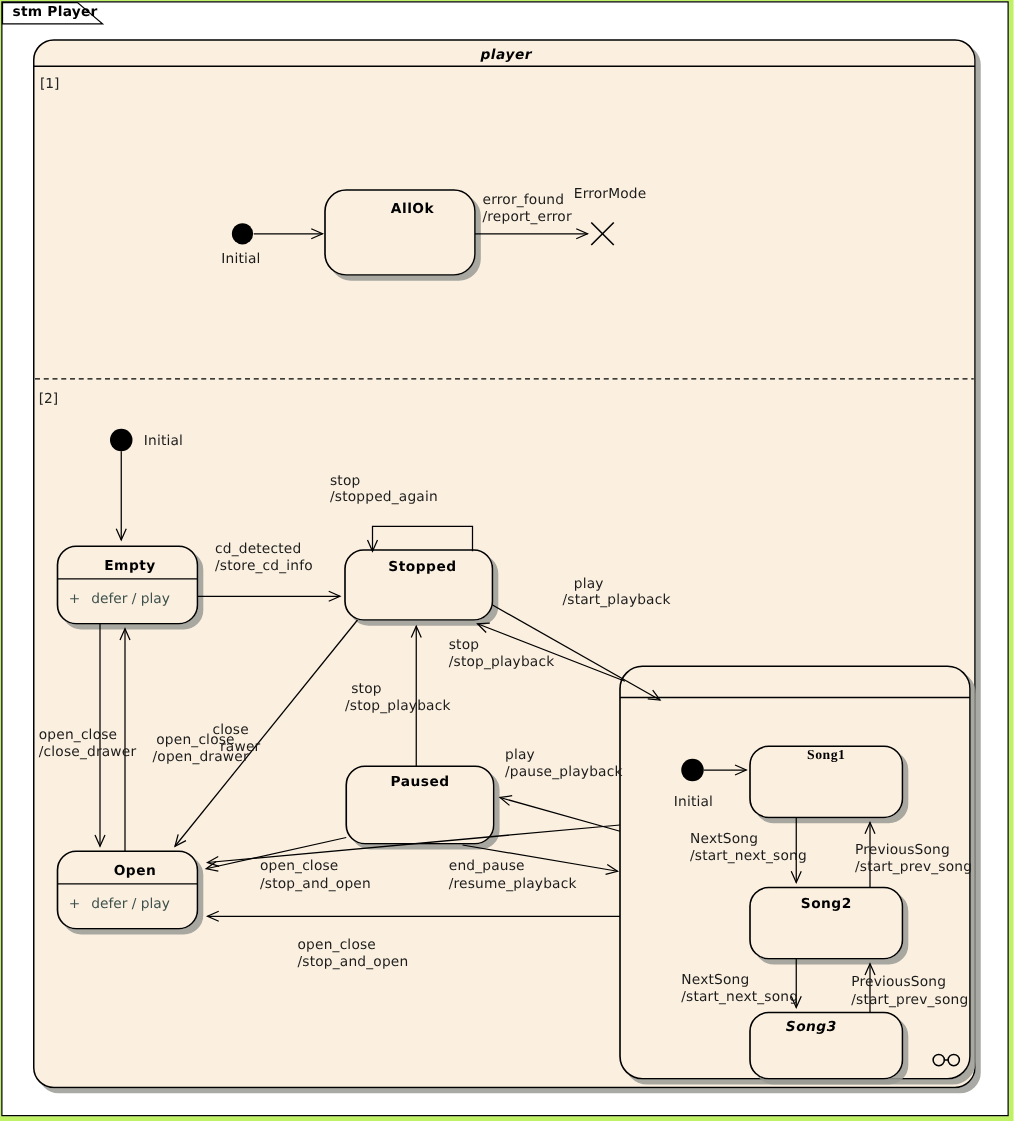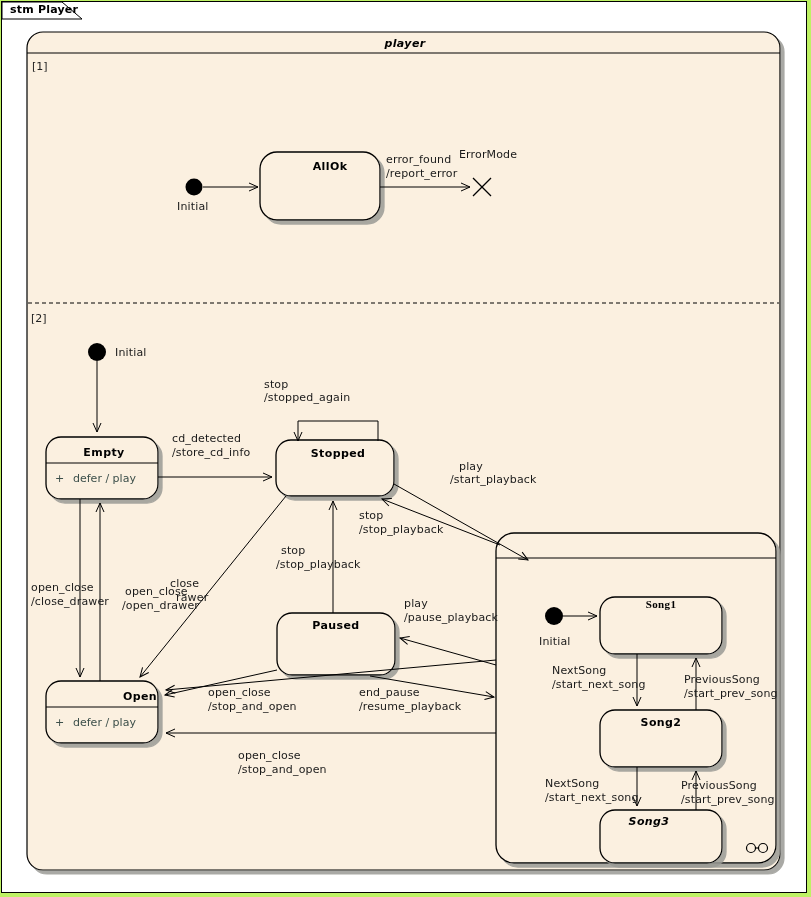--- a/index.html
+++ b/index.html
@@ -235,21 +235,21 @@
   <div class="lbl" style="left:115px; top:346px;">Initial</div>
 
   <div class="state-name" style="left:48px; top:446px; width:112px;">Empty</div>
   <div class="plus-sign" style="left:55px; top:472px;">+</div>
   <div class="compartment-text" style="left:73px; top:472px;">defer / play</div>
 
   <div class="state-name" style="left:276px; top:447px; width:124px;">Stopped</div>
 
   <div class="state-name" style="left:277px; top:619px; width:118px;">Paused</div>
 
-  <div class="state-name" style="left:46px; top:690px; width:124px;padding-left:32px;">Open</div>
+  <div class="state-name" style="left:46px; top:690px; width:124px;">Open</div>
   <div class="plus-sign" style="left:55px; top:716px;">+</div>
   <div class="compartment-text" style="left:73px; top:716px;">defer / play</div>
 
   <div class="lbl" style="left:539px; top:635px;">Initial</div>
   <div class="state-name" style="left:600px; top:598px; width:122px;font-family:Liberation Serif, serif;">Song1</div>
   <div class="state-name" style="left:600px; top:716px; width:122px;">Song2</div>
   <div class="state-name" style="left:600px; top:815px; width:98px;font-style:italic;">Song3</div>
 
   <div class="lbl" style="left:172px; top:432px;">cd_detected</div>
   <div class="lbl" style="left:172px; top:446px;">/store_cd_info</div>

